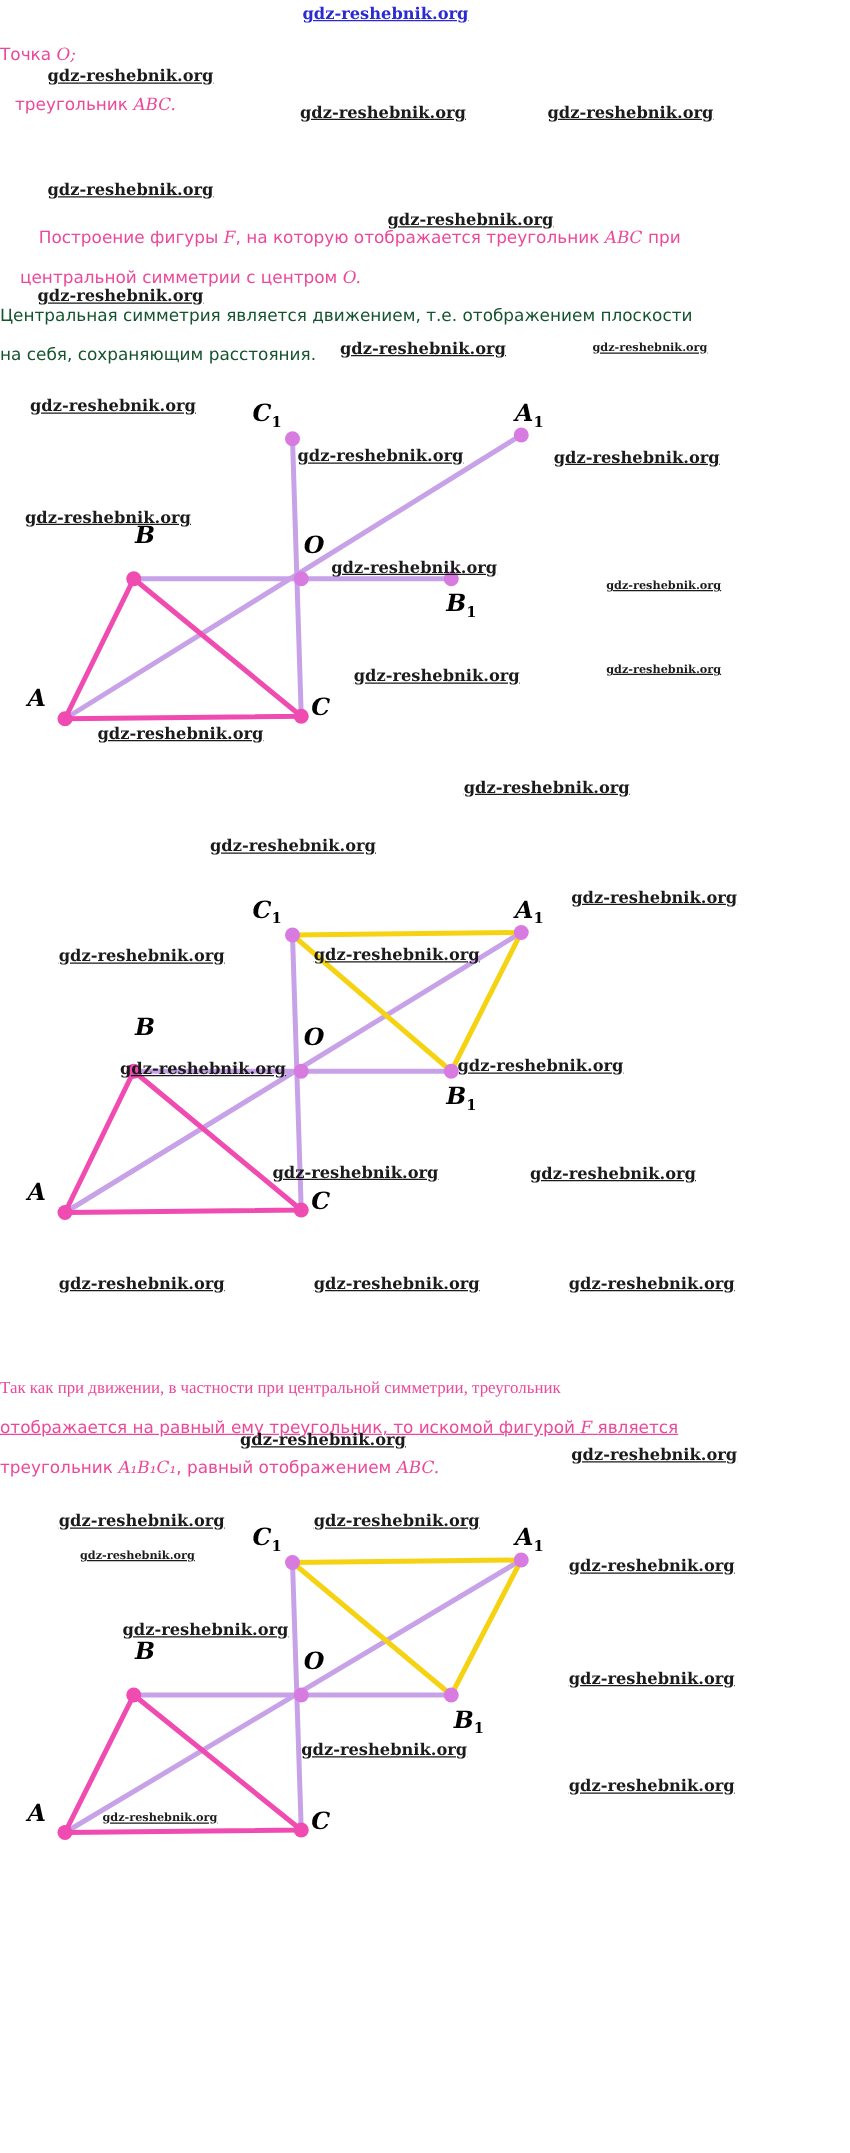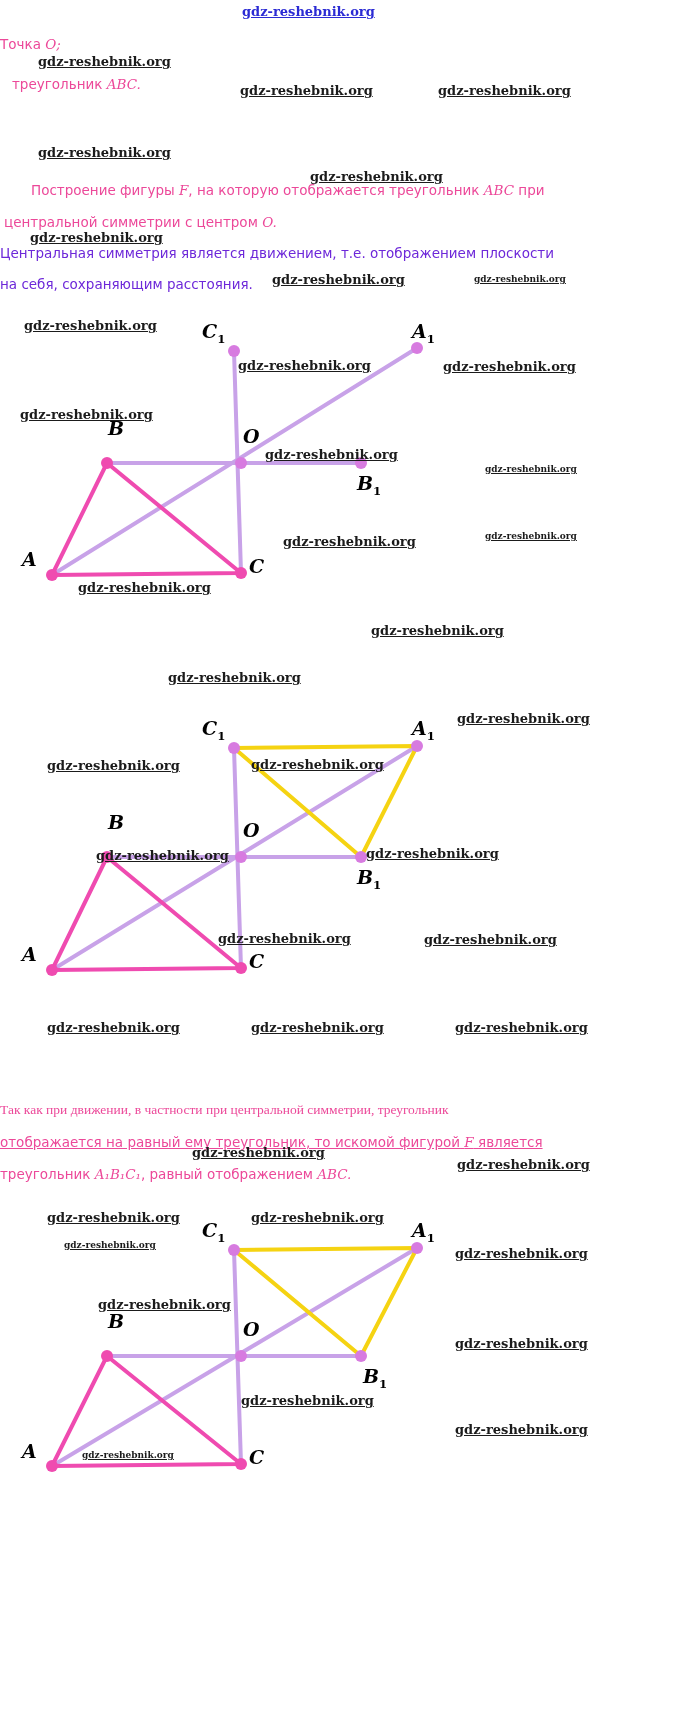--- a/index.html
+++ b/index.html
@@ -17,21 +17,21 @@
     font-size:13px;
     letter-spacing:0px;
     text-decoration:underline;
   }
   .wm.blue{color:#2b2bd4;}
   .wm.small{font-size:9px;}
   .txt{
     position:absolute;
     font-family:"DejaVu Sans","Liberation Sans",sans-serif;
     font-size:13.5px;
-    color:#6d28d9;
+    color:#14532d;
     white-space:nowrap;
   }
   .txt.faded{color:#ec4899;}
   .mi{font-family:"DejaVu Serif","Liberation Serif",serif;font-style:italic;}
   sub{font-size:0.72em;}
   .fig{position:absolute;left:0;}
   .ptlabel{
     position:absolute;
     font-family:"DejaVu Serif","Liberation Serif",serif;
     font-weight:bold;font-style:italic;
@@ -54,21 +54,21 @@
   <span class="mi">ABC.</span>
 </div>
 
 <div class="txt faded" style="left:14px;top:182px;margin-left:17px;">
   <span>Построение фигуры</span>
   <span class="mi">F</span><span>, на которую отображается треугольник</span>
   <span class="mi">ABC</span>
   <span>при</span>
 </div>
 
-<div class="txt faded" style="left:4px;top:214px;">
+<div class="txt faded" style="left:16px;top:214px;">
   <span>центральной симметрии с центром</span>
   <span class="mi">O.</span>
 </div>
 
 <div class="txt" style="left:0px;top:245px;">Центральная симметрия является движением, т.е. отображением плоскости</div>
 <div class="txt" style="left:0px;top:276px;">на себя, сохраняющим расстояния.</div>
 
 <div class="txt faded" style="left:0px;top:1102px;font-family:Liberation Serif, serif;">Так как при движении, в частности при центральной симметрии, треугольник</div>
 <div class="txt faded" style="left:0px;top:1134px;text-decoration:underline;">
   <span>отображается на равный ему треугольник, то искомой фигурой</span>

